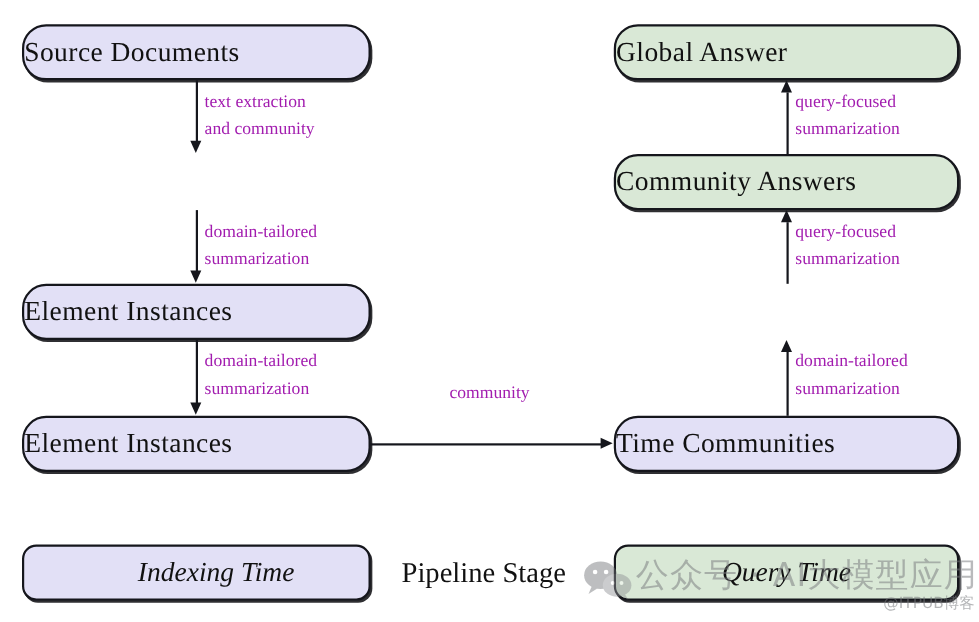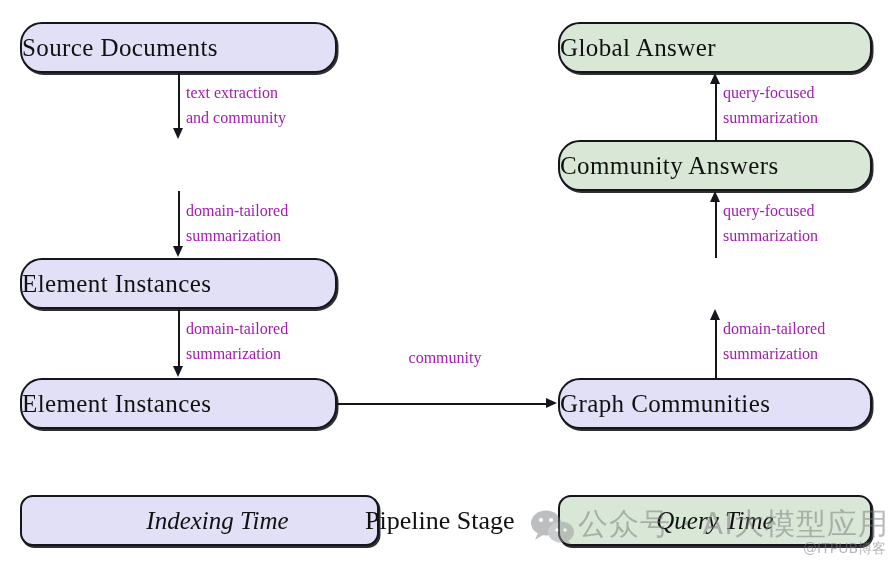--- a/index.html
+++ b/index.html
@@ -169,21 +169,21 @@
   <div class="node query" style="left:558px; top:22px; width:314px; height:51px;">
     <span class="node-label">Global Answer</span>
   </div>
 
   <div class="node query" style="left:558px; top:140px; width:314px; height:51px;">
     <span class="node-label">Community Answers</span>
   </div>
 
 
   <div class="node indexing" style="left:558px; top:378px; width:314px; height:51px;">
-    <span class="node-label">Graph Communities</span>
+    <span class="node-label">Time Communities</span>
   </div>
 
   <div class="arrow-v" style="left:178px; top:73px; height:56px;"></div>
   <div class="arrow-head-down" style="left:173px; top:128px;"></div>
   <div class="edge-label" style="left:186px; top:80px;">
     <div>text extraction</div>
     <div>and community</div>
   </div>
 
   <div class="arrow-v" style="left:178px; top:191px; height:56px;"></div>
@@ -220,21 +220,21 @@
     <div>summarization</div>
   </div>
 
   <div class="arrow-v" style="left:715px; top:84px; height:56px;"></div>
   <div class="arrow-head-up" style="left:710px; top:73px;"></div>
   <div class="edge-label" style="left:723px; top:80px;">
     <div>query-focused</div>
     <div>summarization</div>
   </div>
 
-  <div class="legend-box indexing" style="left:20px; top:495px; width:359px; height:51px;padding-left:36px;">
+  <div class="legend-box indexing" style="left:20px; top:495px; width:317px; height:51px;padding-left:36px;">
     <span>Indexing Time</span>
   </div>
 
   <div class="legend-center-text" style="left:365px; top:508px;">
     <span>Pipeline Stage</span>
   </div>
 
   <div class="legend-box query" style="left:558px; top:495px; width:314px; height:51px;">
     <span>Query Time</span>
   </div>

